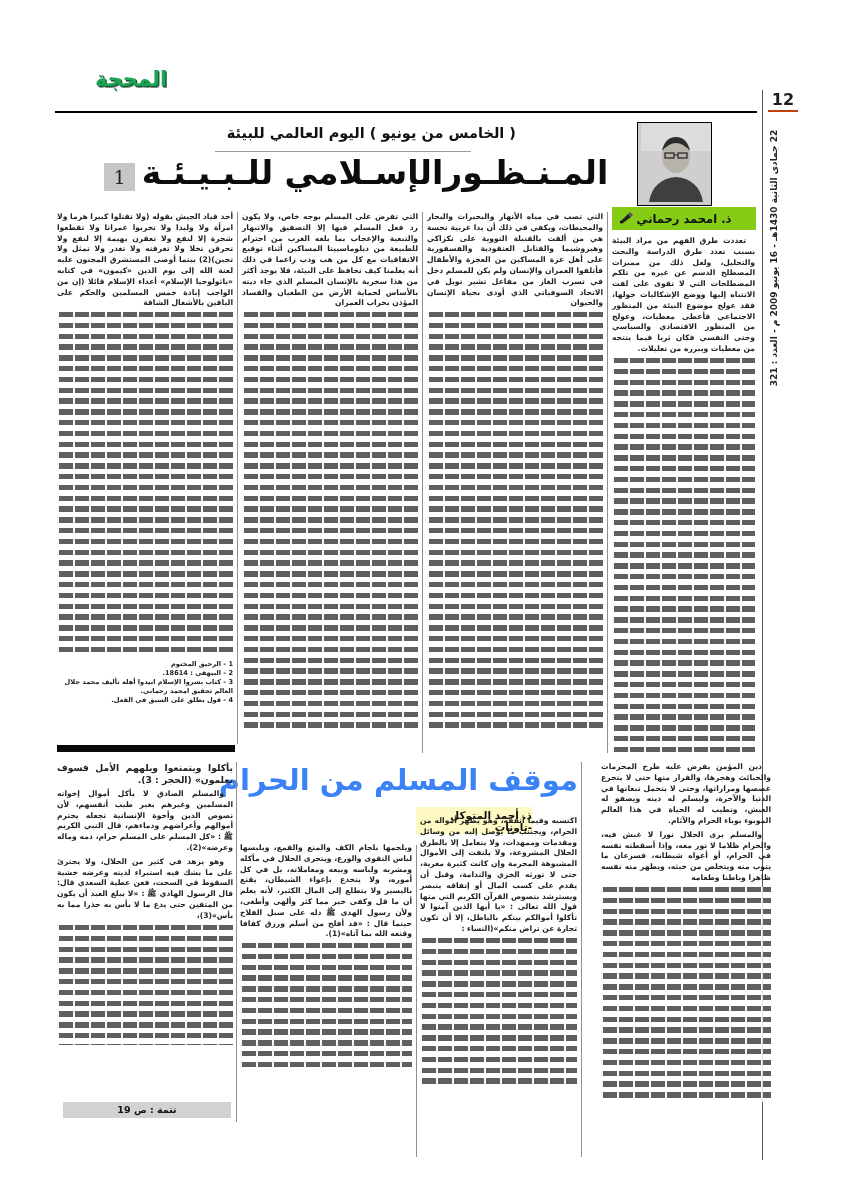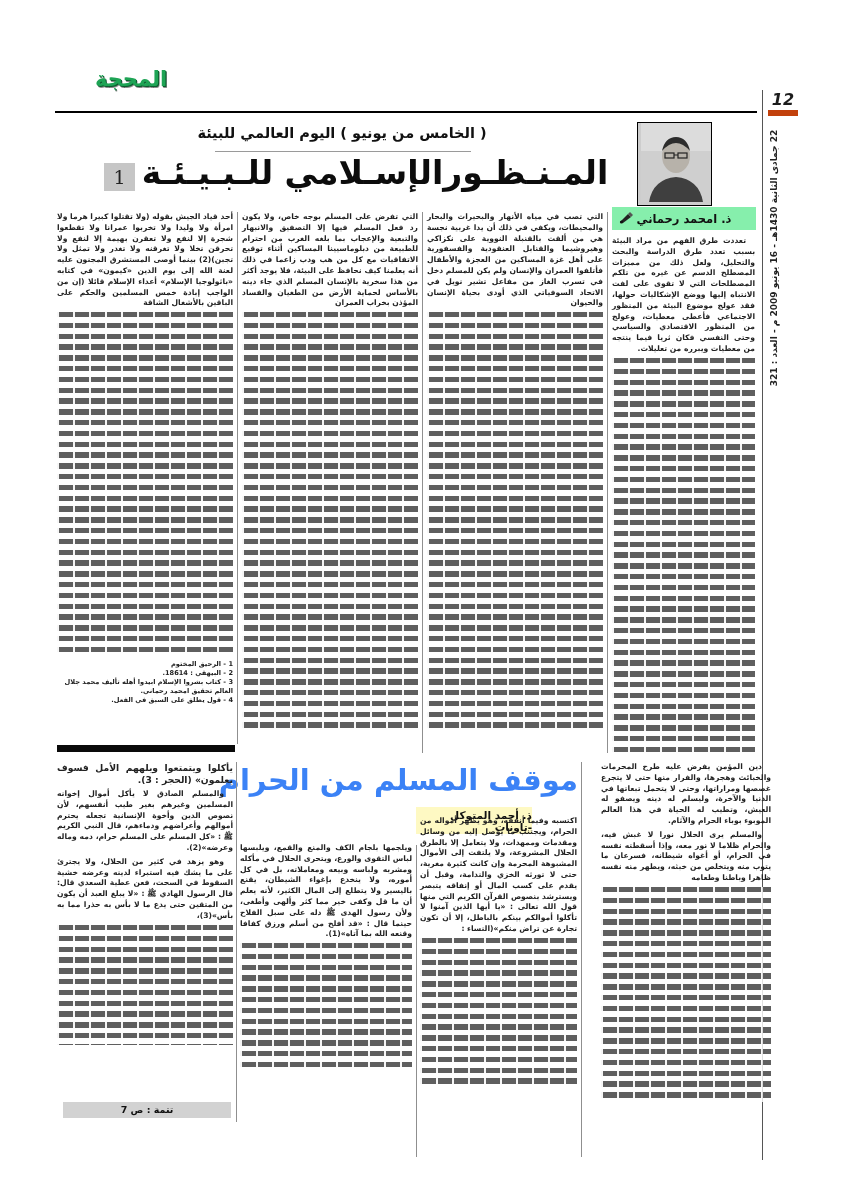--- a/index.html
+++ b/index.html
@@ -4,37 +4,37 @@
 <style>
   html,body{margin:0;padding:0;background:#fff;}
   .page{position:relative;width:842px;height:1191px;background:#fff;overflow:hidden;
         font-family:"DejaVu Sans",sans-serif;direction:rtl;color:#1c1c1c;}
   .abs{position:absolute;}
   
   .logo{left:95px;top:67px;font-size:21px;font-weight:bold;color:#1ea455;
         text-shadow:1px 1px 0 #0b5c2e,1.5px 1.5px 0 rgba(0,0,0,.45);}
   .header-rule{left:55px;top:111px;width:702px;height:2px;background:#000;}
   .pagenum{left:768px;top:90px;width:30px;text-align:center;font-size:16px;font-weight:bold;
-           border-bottom:6px solid #c2410c;padding-bottom:1px;direction:ltr;font-style:italic;}
+           border-bottom:2px solid #c2410c;padding-bottom:1px;direction:ltr;}
   .edition-wrap{left:769px;top:122px;width:22px;height:272px;overflow:visible;}
   .edition-wrap span{position:absolute;display:block;width:272px;height:22px;left:-125px;top:125px;
            transform:rotate(-90deg);font-size:9px;font-weight:bold;text-align:center;
            direction:rtl;white-space:nowrap;letter-spacing:.2px;color:#222;}
   
   .vrule{width:1px;background:#8f8f8f;}
   .main-vrule{width:1px;background:#555;}
   
-  .kicker{left:168px;top:125px;width:348px;text-align:center;font-size:14.5px;font-weight:bold;color:#111;}
+  .kicker{left:168px;top:125px;width:348px;text-align:right;font-size:14.5px;font-weight:bold;color:#111;}
   .kicker-line{left:215px;top:151px;width:256px;height:1px;background:#9a9a9a;}
   .title-top{left:138px;top:153px;width:474px;text-align:center;font-size:33px;font-weight:bold;
              color:#0c0c0c;letter-spacing:-1px;white-space:nowrap;}
   .part-badge{left:104px;top:163px;width:31px;height:28px;background:#c6c6c6;text-align:center;
              font-family:"DejaVu Serif",serif;font-size:19px;line-height:28px;color:#222;}
   .photo{left:637px;top:122px;width:73px;height:82px;border:1.5px solid #000;background:#cdcdcd;}
-  .author-bar{left:612px;top:207px;width:144px;height:23px;background:#86efac;display:flex;
+  .author-bar{left:612px;top:207px;width:144px;height:23px;background:#84cc16;display:flex;
              align-items:center;justify-content:center;font-size:11.5px;font-weight:bold;color:#111;}
   .author-bar .pen{position:absolute;left:7px;top:4px;}
   
   .col{font-size:7.6px;line-height:10.8px;text-align:justify;color:#222;font-weight:bold;}
   .col p{margin:0 0 3px 0;}
   .col p.indent{text-indent:9px;}
   .lead-quote{font-size:9.2px;line-height:12px;}
   .greek{background-image:
       repeating-linear-gradient(to right, rgba(255,255,255,.95) 0 2px, transparent 2px 16px),
       repeating-linear-gradient(to bottom, #3c3c3c 0 5.4px, #fff 5.4px 10.8px);
@@ -148,15 +148,15 @@
     <div class="greek" style="height:128px;"></div>
   </div>
 
   <div class="abs col" style="left:57px;top:762px;width:176px;">
     <p class="lead-quote">يأكلوا ويتمتعوا ويلههم الأمل فسوف يعلمون» (الحجر : 3).</p>
     <p class="indent">والمسلم الصادق لا يأكل أموال إخوانه المسلمين وغيرهم بغير طيب أنفسهم، لأن نصوص الدين وأخوة الإنسانية تجعله يحترم أموالهم وأعراضهم ودماءهم، قال النبي الكريم ﷺ : «كل المسلم على المسلم حرام، دمه وماله وعرضه»(2).</p>
     <p class="indent">وهو يزهد في كثير من الحلال، ولا يجترئ على ما يشك فيه استبراء لدينه وعرضه خشية السقوط في السحت، فعن عطية السعدي قال: قال الرسول الهادي ﷺ : «لا يبلغ العبد أن يكون من المتقين حتى يدع ما لا بأس به حذرا مما به بأس»(3)،</p>
     <div class="greek" style="height:120px;"></div>
   </div>
 
-  <div class="abs cont-badge">تتمة : ص 7</div>
+  <div class="abs cont-badge">تتمة : ص 19</div>
 
 </div>
 
 </body></html>

